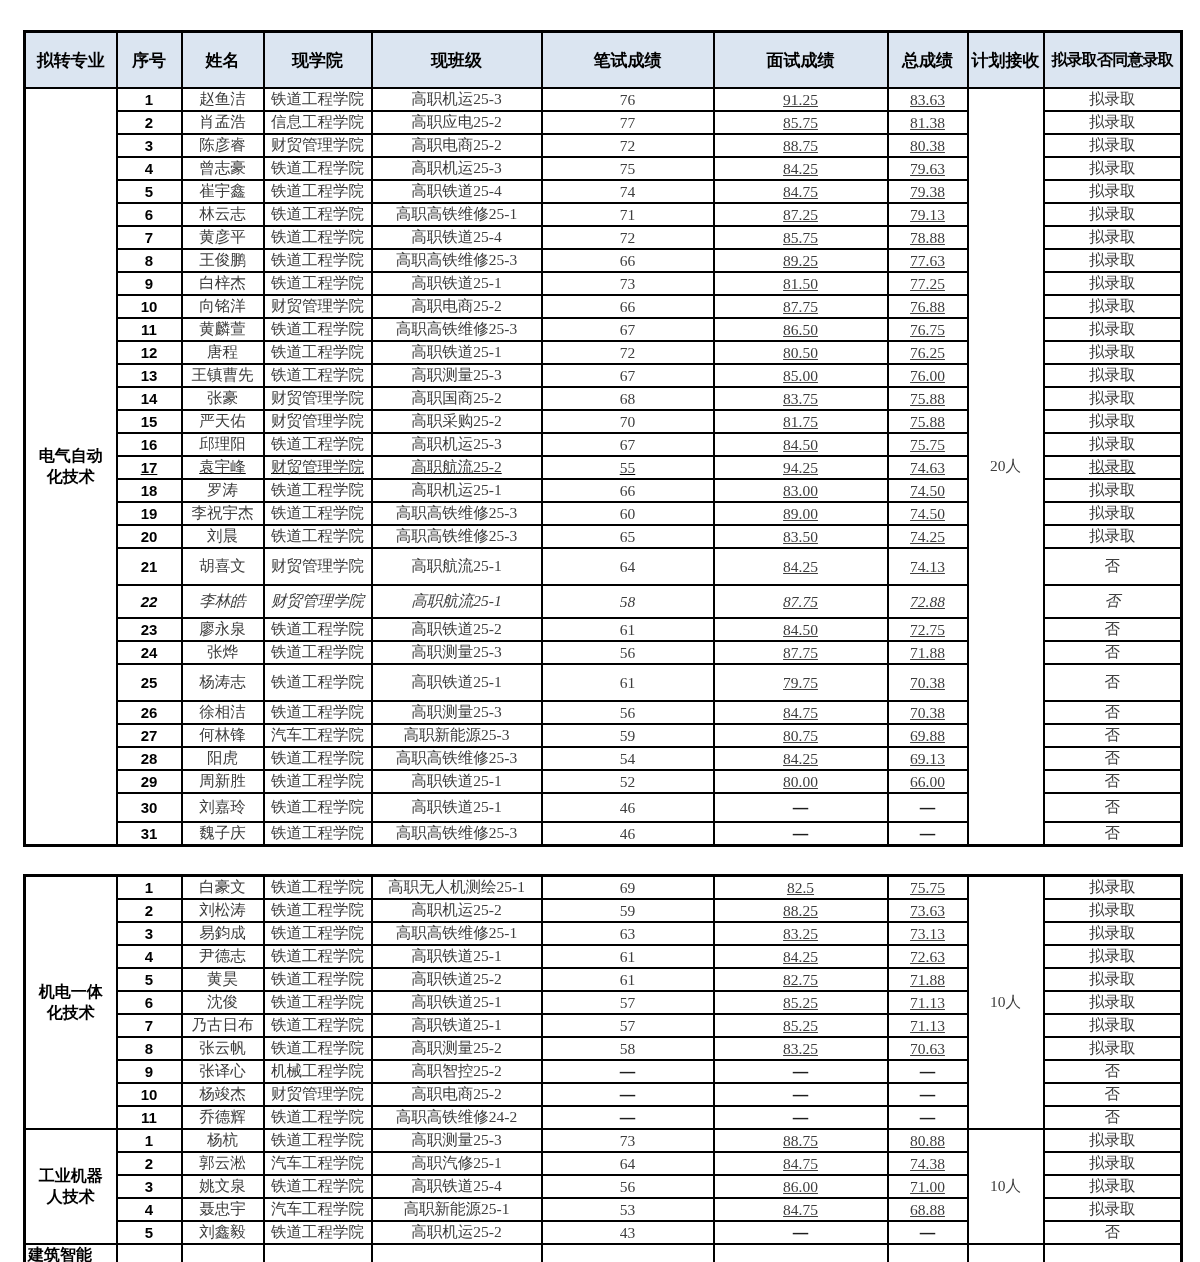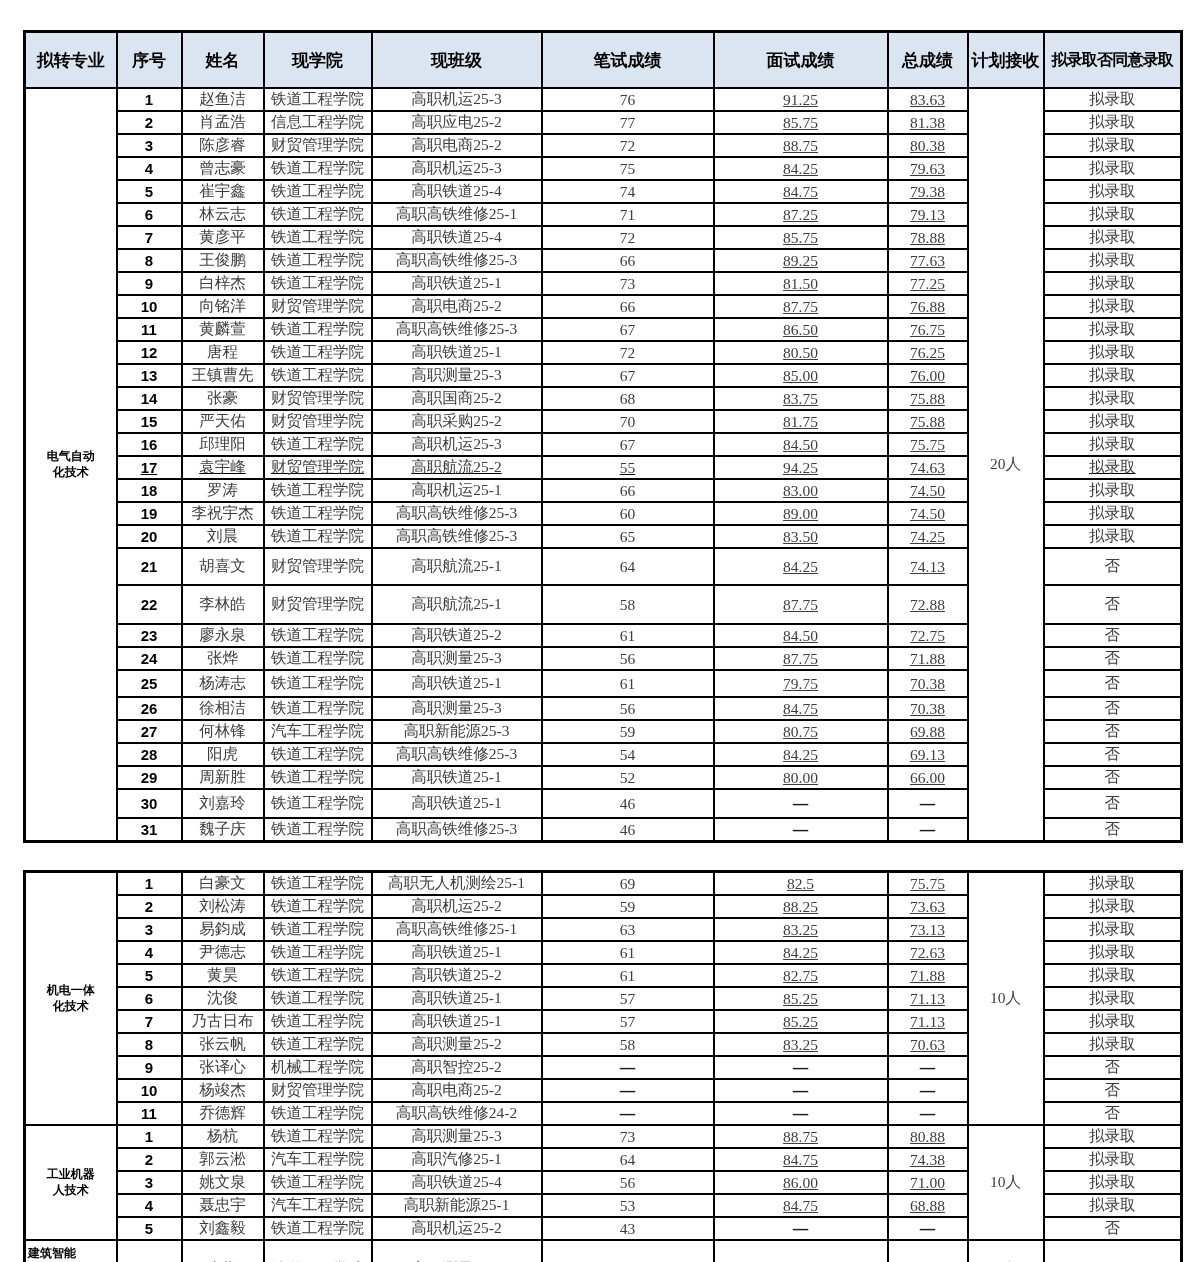--- a/index.html
+++ b/index.html
@@ -7,21 +7,21 @@
   .page{padding:30px 0 0 23px;}
   table{border-collapse:collapse;table-layout:fixed;width:1157px;border:3px solid #000;}
   th,td{border:2px solid #000;overflow:hidden;white-space:nowrap;padding:0;}
   thead th{
     background:#dbe5f1;height:54px;color:#000;text-align:center;vertical-align:middle;
     font-family:"Liberation Sans",sans-serif;font-weight:bold;font-size:17px;padding:0 1px;
   }
   thead th.tight{font-size:16px;letter-spacing:-0.8px;}
   td{vertical-align:middle;}
   .c-major{
-    font-family:"Liberation Sans",sans-serif;font-weight:bold;font-size:12px;color:#000;
+    font-family:"Liberation Sans",sans-serif;font-weight:bold;font-size:16px;color:#000;
     text-align:center;white-space:pre-line;line-height:1.3;
   }
   .c-major.left{text-align:left;padding-left:2px;}
   .c-idx{font-family:"Liberation Sans",sans-serif;font-weight:bold;font-size:15px;color:#000;text-align:center;}
   .c-name,.c-college,.c-class,.c-score,.c-plan,.c-result{
     font-family:"Liberation Serif","DejaVu Serif",serif;font-size:15.5px;color:#3d3d3d;text-align:center;
   }
   .u{text-decoration:underline;}
   td.dash{font-weight:bold;color:#1e1e1e;font-family:"Liberation Sans",sans-serif;}
   .gap{height:27px;}
@@ -265,21 +265,21 @@
         <tr style="height: 37px; margin-left: 41px;">
           <td class="c-idx">21</td>
           <td class="c-name">胡喜文</td>
           <td class="c-college">财贸管理学院</td>
           <td class="c-class">高职航流25-1</td>
           <td class="c-score">64</td>
           <td class="c-score"><span class="u">84.25</span></td>
           <td class="c-score"><span class="u">74.13</span></td>
           <td class="c-result">否</td>
         </tr>
-        <tr style="height: 39px;">
+        <tr style="height: 33px; font-style: italic;">
           <td class="c-idx">22</td>
           <td class="c-name">李林皓</td>
           <td class="c-college">财贸管理学院</td>
           <td class="c-class">高职航流25-1</td>
           <td class="c-score">58</td>
           <td class="c-score"><span class="u">87.75</span></td>
           <td class="c-score"><span class="u">72.88</span></td>
           <td class="c-result">否</td>
         </tr>
         <tr style="height: 15px;">
@@ -295,21 +295,21 @@
         <tr style="height: 22.65px;">
           <td class="c-idx">24</td>
           <td class="c-name">张烨</td>
           <td class="c-college">铁道工程学院</td>
           <td class="c-class">高职测量25-3</td>
           <td class="c-score">56</td>
           <td class="c-score"><span class="u">87.75</span></td>
           <td class="c-score"><span class="u">71.88</span></td>
           <td class="c-result">否</td>
         </tr>
-        <tr style="height: 27px; padding-left: 36px;">
+        <tr style="height: 37px; padding-left: 36px;">
           <td class="c-idx">25</td>
           <td class="c-name">杨涛志</td>
           <td class="c-college">铁道工程学院</td>
           <td class="c-class">高职铁道25-1</td>
           <td class="c-score">61</td>
           <td class="c-score"><span class="u">79.75</span></td>
           <td class="c-score"><span class="u">70.38</span></td>
           <td class="c-result">否</td>
         </tr>
         <tr style="height: 22.65px;">

